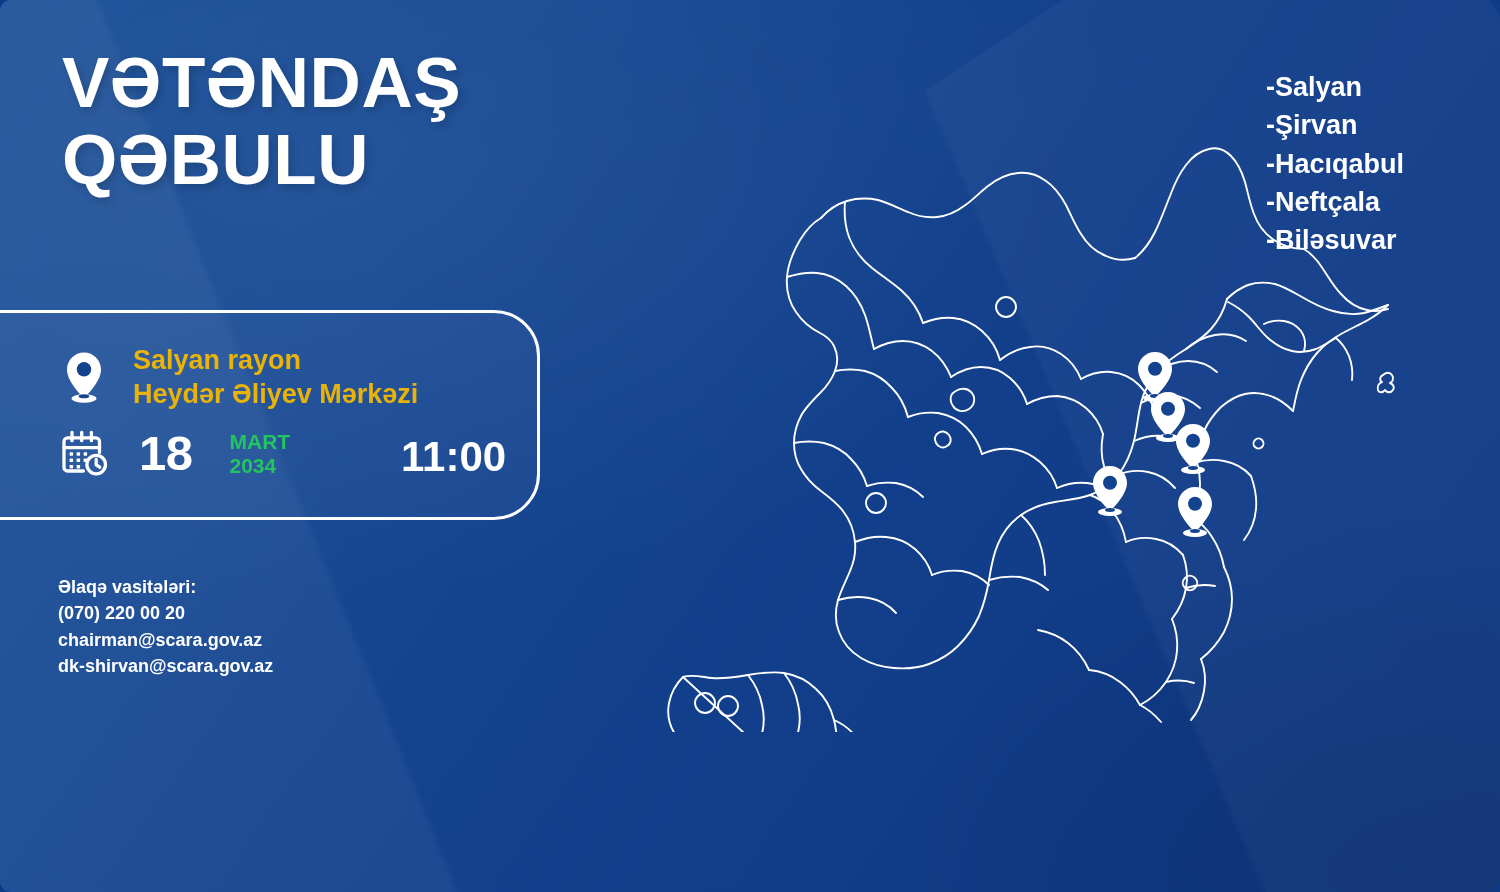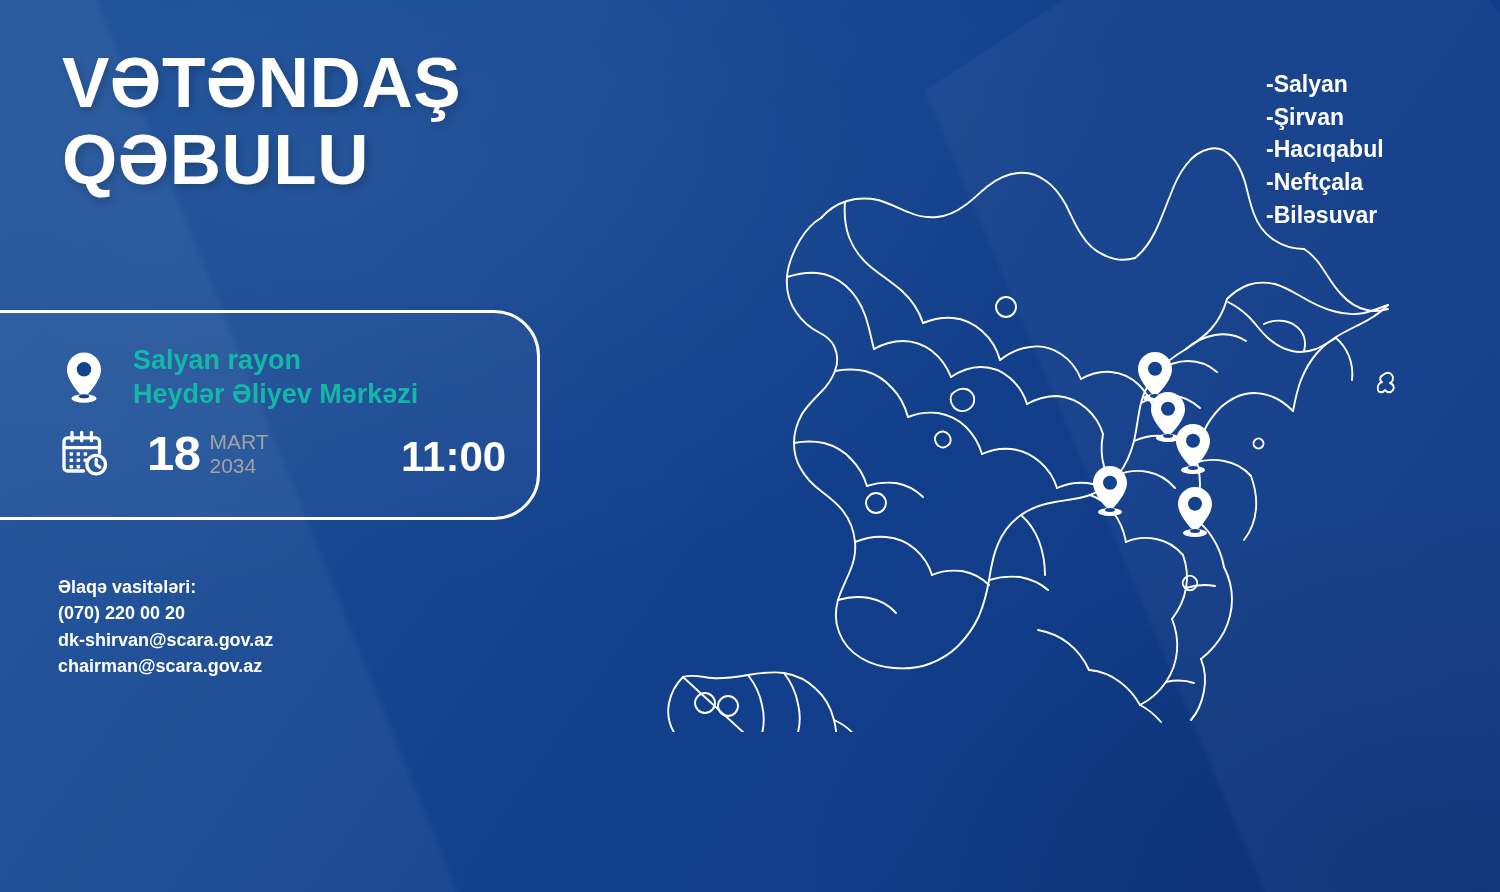--- a/index.html
+++ b/index.html
@@ -8,20 +8,21 @@
     padding: 0;
     background: #0d3a87;
   }
   #poster {
     position: relative;
     width: 1500px;
     height: 892px;
     overflow: hidden;
     font-family: "Liberation Sans", "DejaVu Sans", sans-serif;
     background: #14428f;
+    border-radius: 11px;
   }
   
   .bg-base {
     position: absolute;
     inset: 0;
     background: linear-gradient(125deg, #1b5099 0%, #184a94 26%, #123f8b 55%, #0e3784 100%);
   }
   .bg-diag-1 {
     position: absolute;
     top: -40%;
@@ -85,43 +86,44 @@
   .icon-slot {
     width: 54px;
     height: 56px;
     flex: 0 0 54px;
     display: flex;
     align-items: center;
     justify-content: center;
   }
   .loc-text {
     margin-left: 22px;
-    color: #14b8a6;
+    color: #eab308;
     font-size: 27px;
     font-weight: bold;
     line-height: 1.26;
     white-space: pre;
   }
   .date-block {
-    margin-left: 36px;
+    margin-left: 28px;
     display: flex;
     align-items: center;
+    gap: 28px;
   }
   .date-day {
     color: #fff;
     font-size: 49px;
     font-weight: bold;
     line-height: 1;
     letter-spacing: -0.5px;
   }
   .date-my {
     margin-left: 9px;
-    color: #a3a3a3;
+    color: #22c55e;
     font-size: 21px;
-    font-weight: normal;
+    font-weight: bold;
     line-height: 1.12;
     padding-top: 1px;
   }
   .time-text {
     position: absolute;
     left: 404px;
     top: 120px;
     color: #fff;
     font-size: 42px;
     font-weight: bold;
@@ -140,21 +142,21 @@
     line-height: 1.46;
   }
   .contacts div { white-space: pre; }
 
   
   .regions {
     position: absolute;
     left: 1266px;
     top: 68px;
     color: #ffffff;
-    font-size: 23px;
+    font-size: 27px;
     font-weight: bold;
     line-height: 1.42;
   }
   .regions div { white-space: pre; }
 
   
   .map-wrap {
     position: absolute;
     left: 588px;
     top: 72px;
@@ -237,22 +239,22 @@
         </span>
       </span>
     </div>
 
     <div class="time-text">11:00</div>
   </div>
 
   <div class="contacts">
     <div>Əlaqə vasitələri:</div>
     <div>(070) 220 00 20</div>
+    <div>chairman@scara.gov.az</div>
     <div>dk-shirvan@scara.gov.az</div>
-    <div>chairman@scara.gov.az</div>
   </div>
 
   <div class="regions">
     <div>-Salyan</div>
     <div>-Şirvan</div>
     <div>-Hacıqabul</div>
     <div>-Neftçala</div>
     <div>-Biləsuvar</div>
   </div>
 

